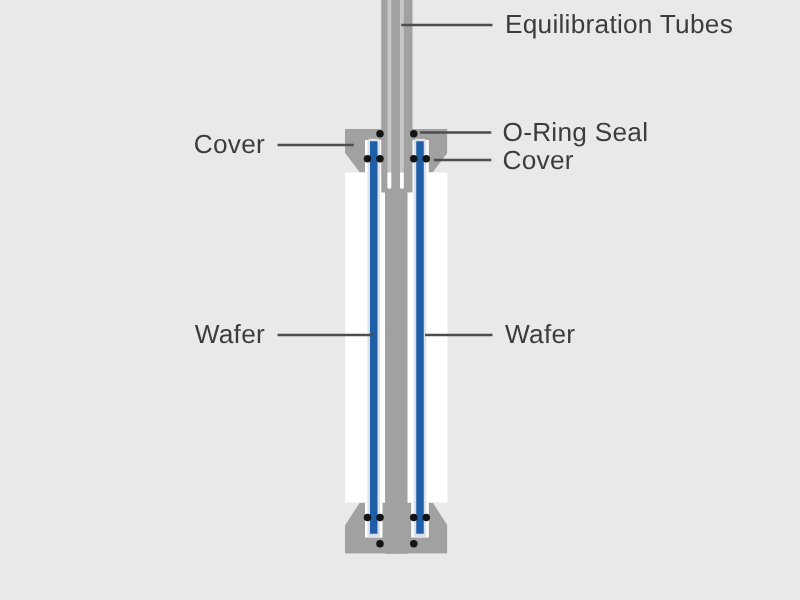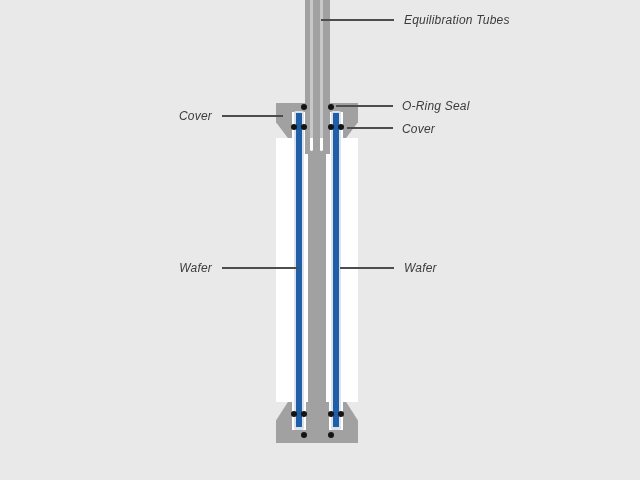--- a/index.html
+++ b/index.html
@@ -28,26 +28,25 @@
   .wafer         { background: var(--wafer, #1f5fa8); }
   .dot {
     width: 6px; height: 6px; border-radius: 50%;
     background: var(--oring, #141414);
   }
 
   
   .pointer-line { height: 2px; background: var(--line, #4d4d4d); }
   .callout-text {
     color: var(--text, #3c3c3c);
-    font-size: 12px;
+    font-size: 21px;
     line-height: 1;
     letter-spacing: 0.2px;
     white-space: nowrap;
     transform: translateY(-50%);
-    font-style: italic;
   }
   .align-right { text-align: right; }
 </style>
 </head>
 <body>
 
 <div class="stage">
 
   <div class="abs chamber" style="left:276px; top:138px; width:82px; height:264px;"></div>
 

